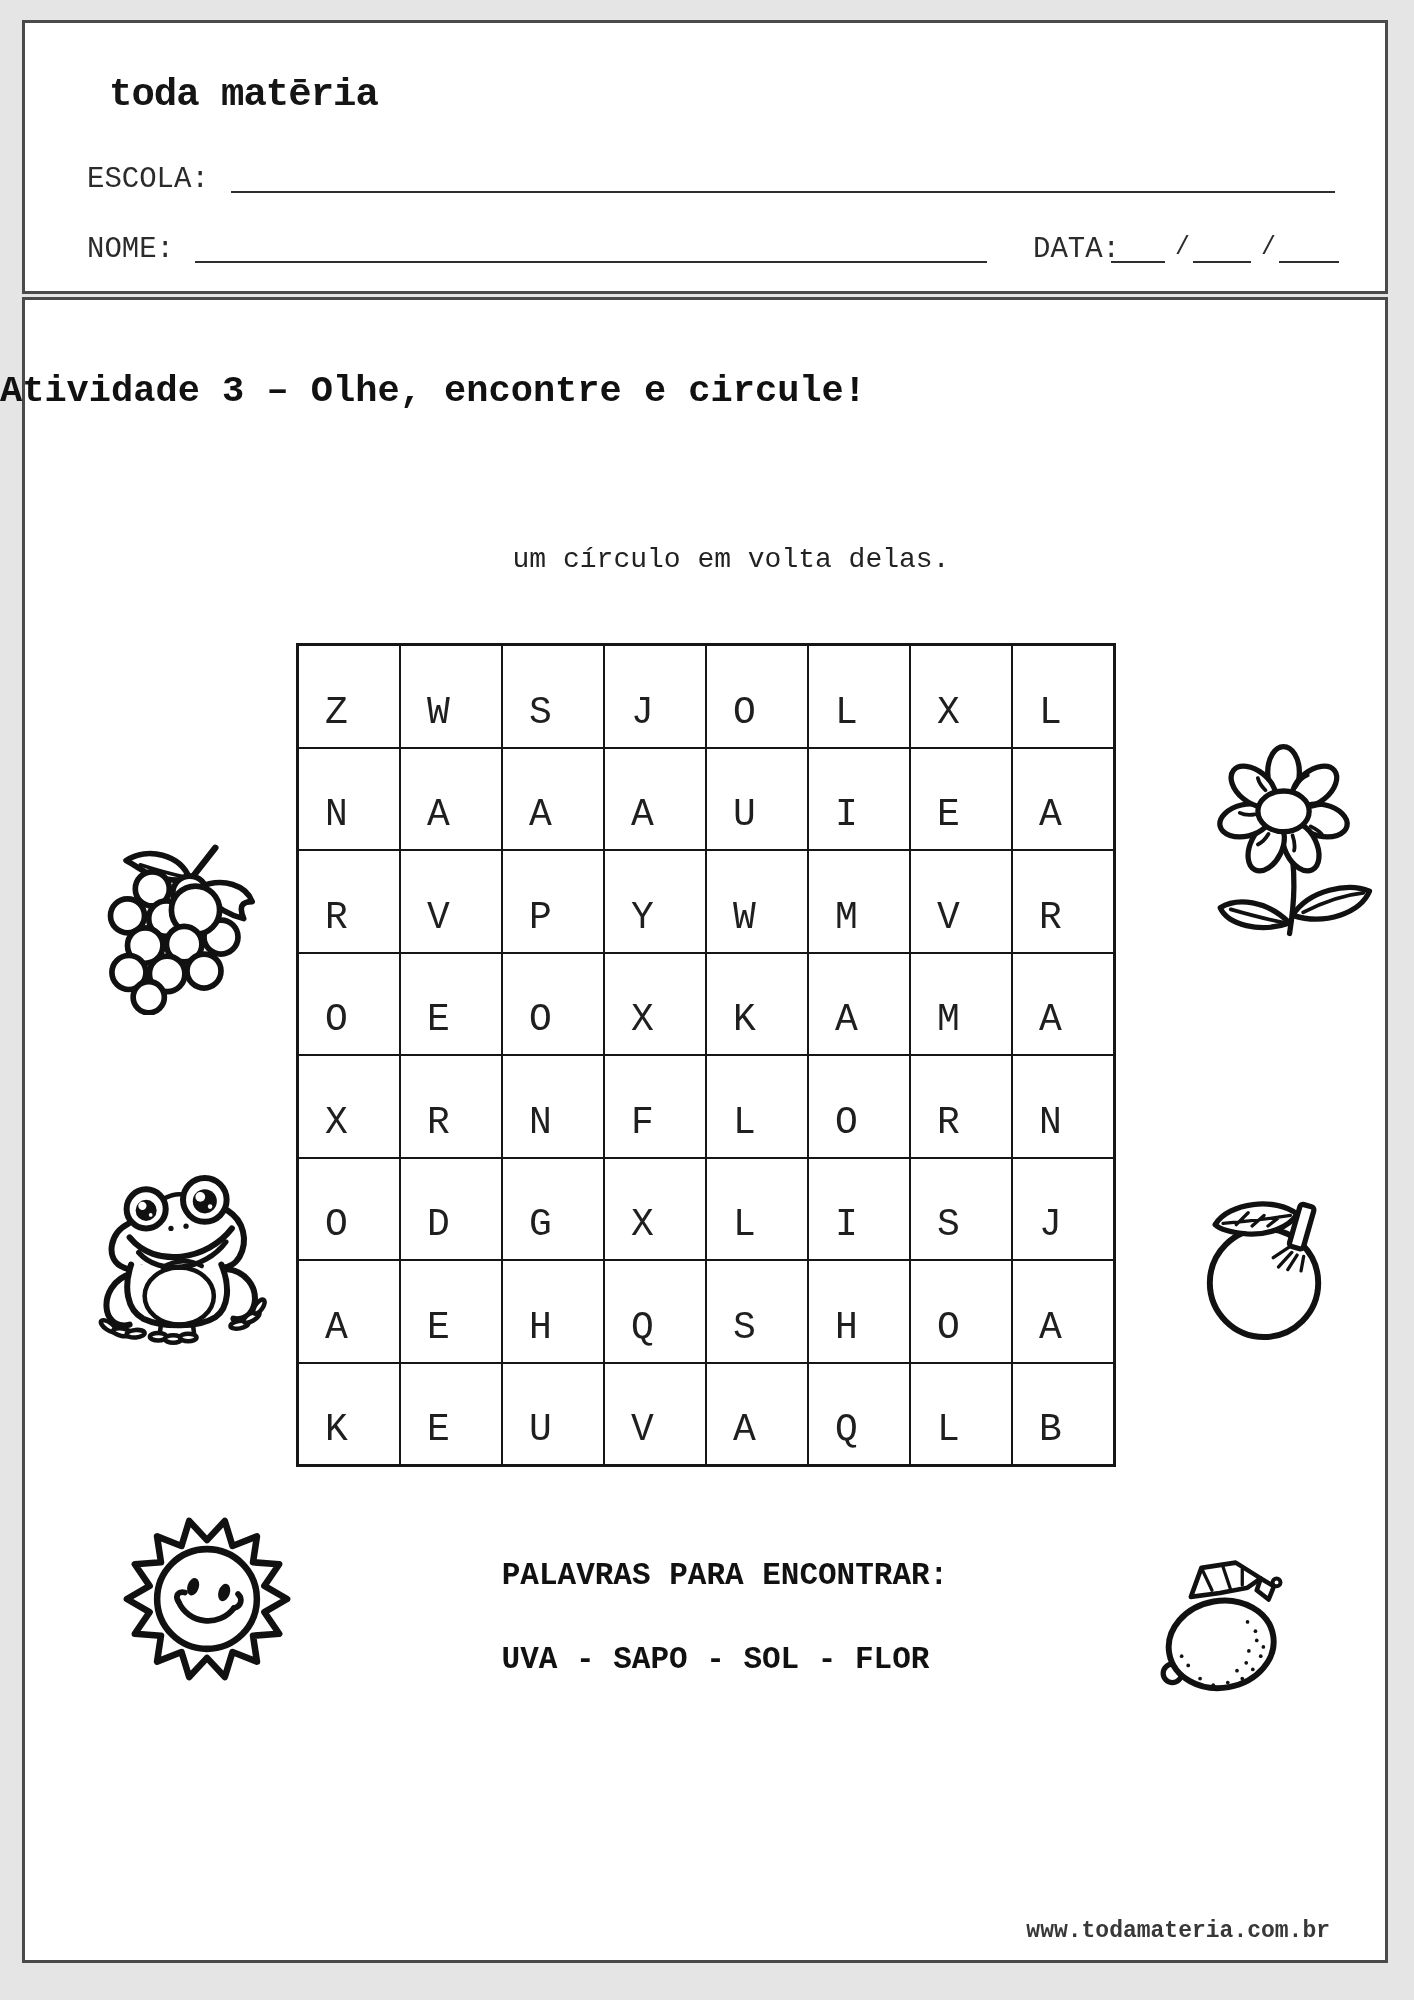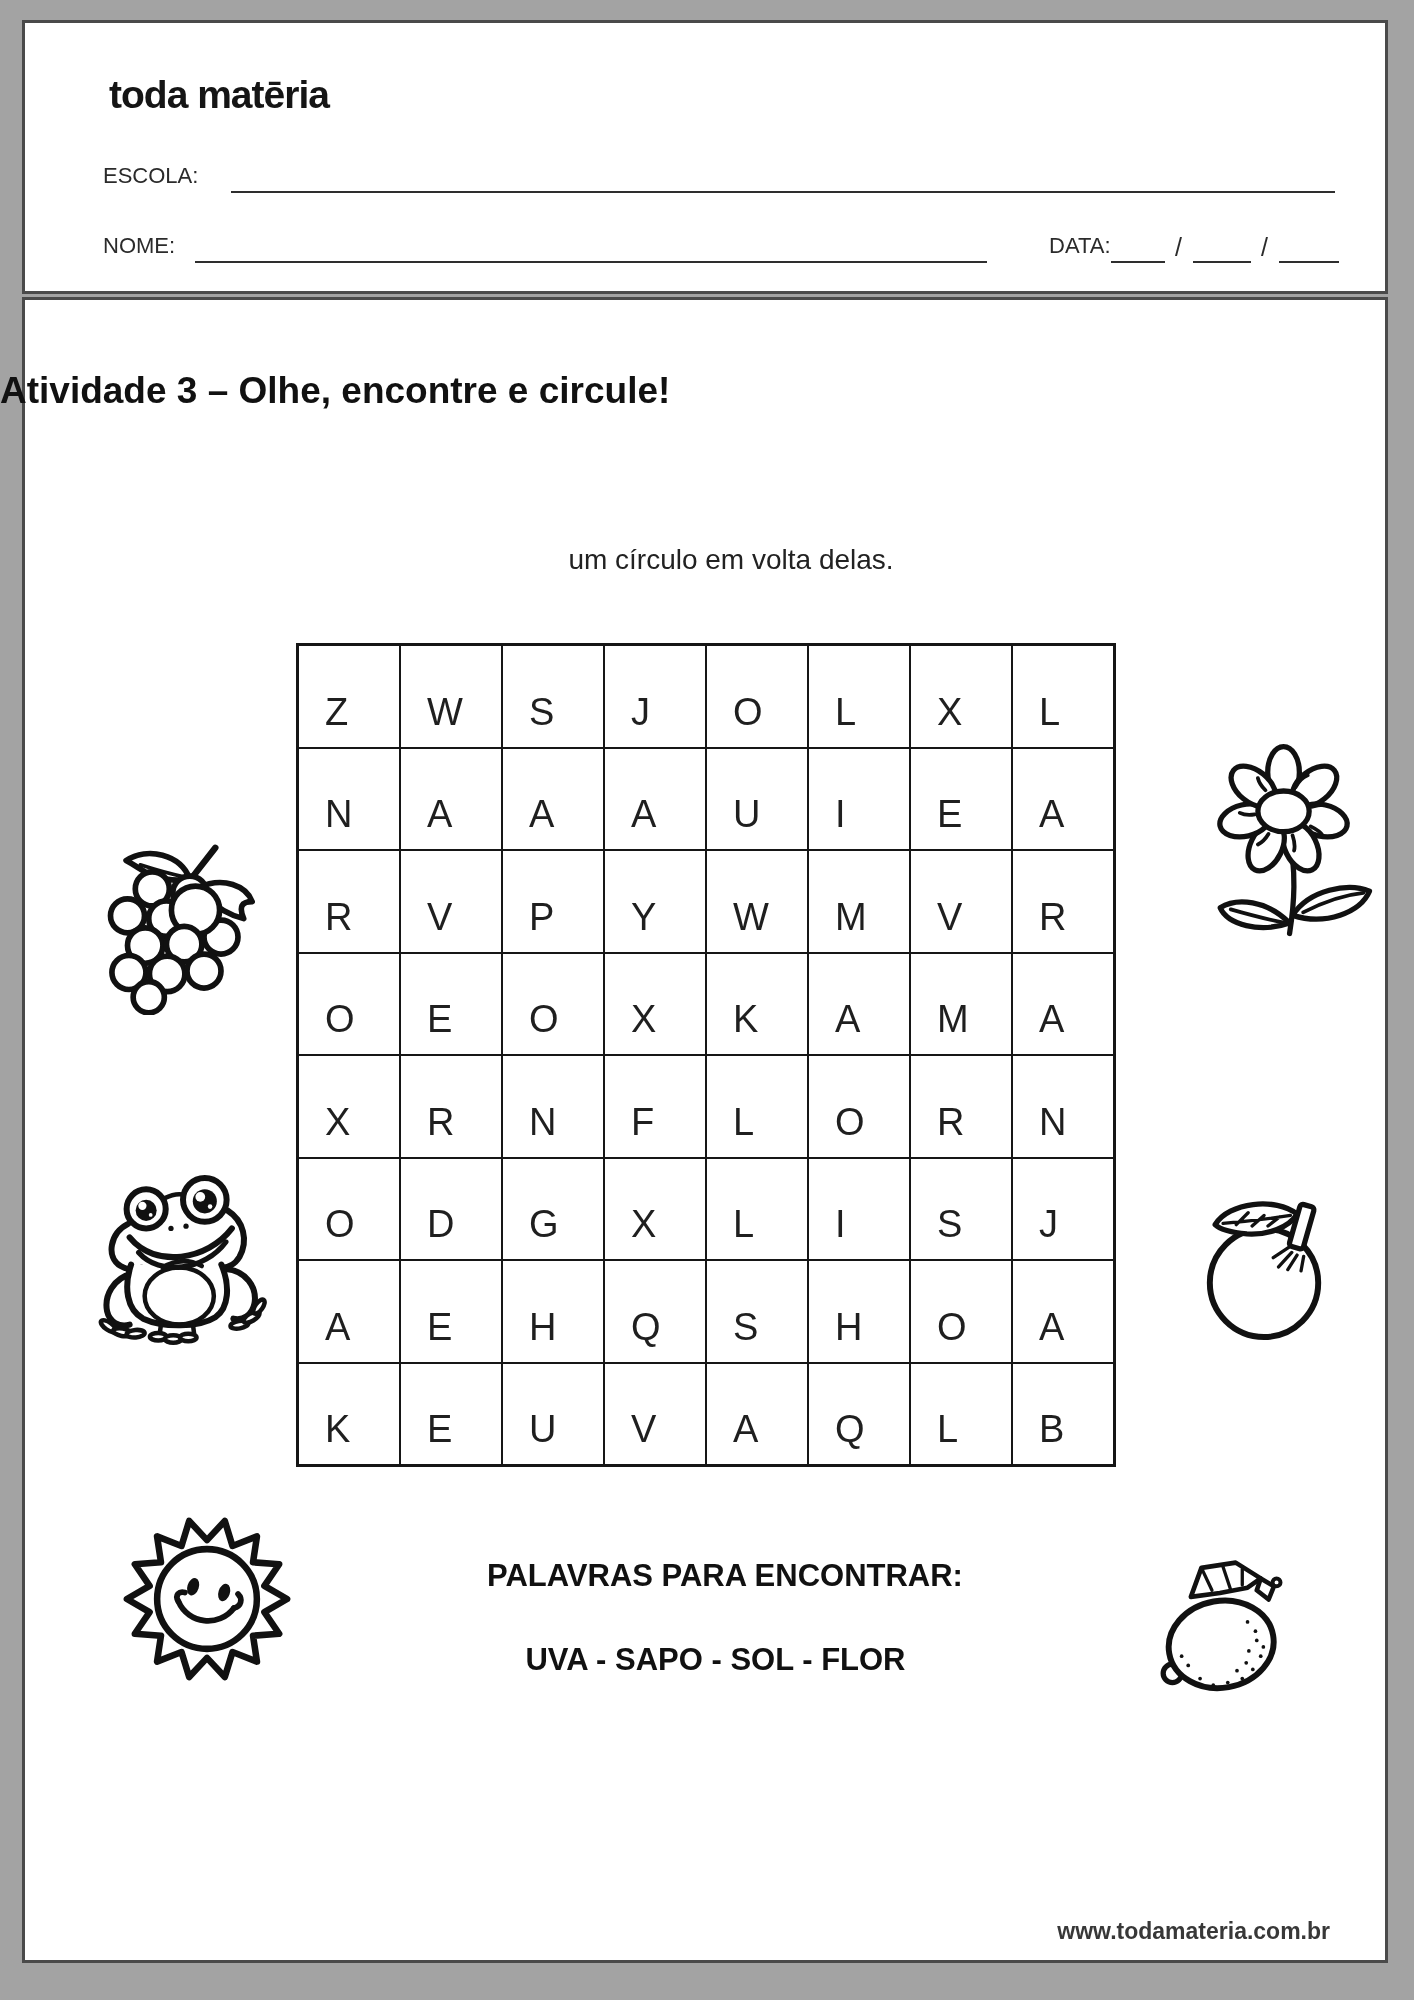--- a/index.html
+++ b/index.html
@@ -1,25 +1,25 @@
 <!DOCTYPE html>
 <html><head>
 <meta charset="utf-8">
 <style>
   html,body{margin:0;padding:0;background:#fff;}
-  .page{position:relative;width:1414px;height:2000px;background:#a3a3a3;
-        font-family:Liberation Sans, sans-serif;color:#1c1c1c;overflow:hidden;}
+  .page{position:relative;width:1414px;height:2000px;background:#e5e5e5;
+        font-family:Liberation Mono, monospace;color:#1c1c1c;overflow:hidden;}
   .box{position:absolute;border:3px solid #4a4a4a;background:#fff;box-sizing:border-box;}
   .header-box{left:22px;top:20px;width:1366px;height:274px;}
   .main-box{left:22px;top:297px;width:1366px;height:1666px;}
 
   .logo{position:absolute;left:84px;top:50px;font-size:39px;font-weight:700;
         letter-spacing:-1px;color:#151515;}
 
-  .label{position:absolute;font-size:22px;color:#2b2b2b;margin-left:16px;}
+  .label{position:absolute;font-size:29px;color:#2b2b2b;}
   .wline{position:absolute;border-bottom:2px solid #2e2e2e;height:0;}
   .slash{position:absolute;font-size:25px;color:#2b2b2b;}
 
   .title{position:absolute;left:0;top:370px;width:100%;text-align:left;
          font-size:37px;font-weight:700;color:#111;}
   .instr{position:absolute;left:0;width:100%;text-align:center;
          font-size:28px;color:#222;}
 
   .wsgrid{position:absolute;left:296px;top:643px;width:820px;height:824px;
           box-sizing:border-box;border:2px solid #161616;display:grid;

